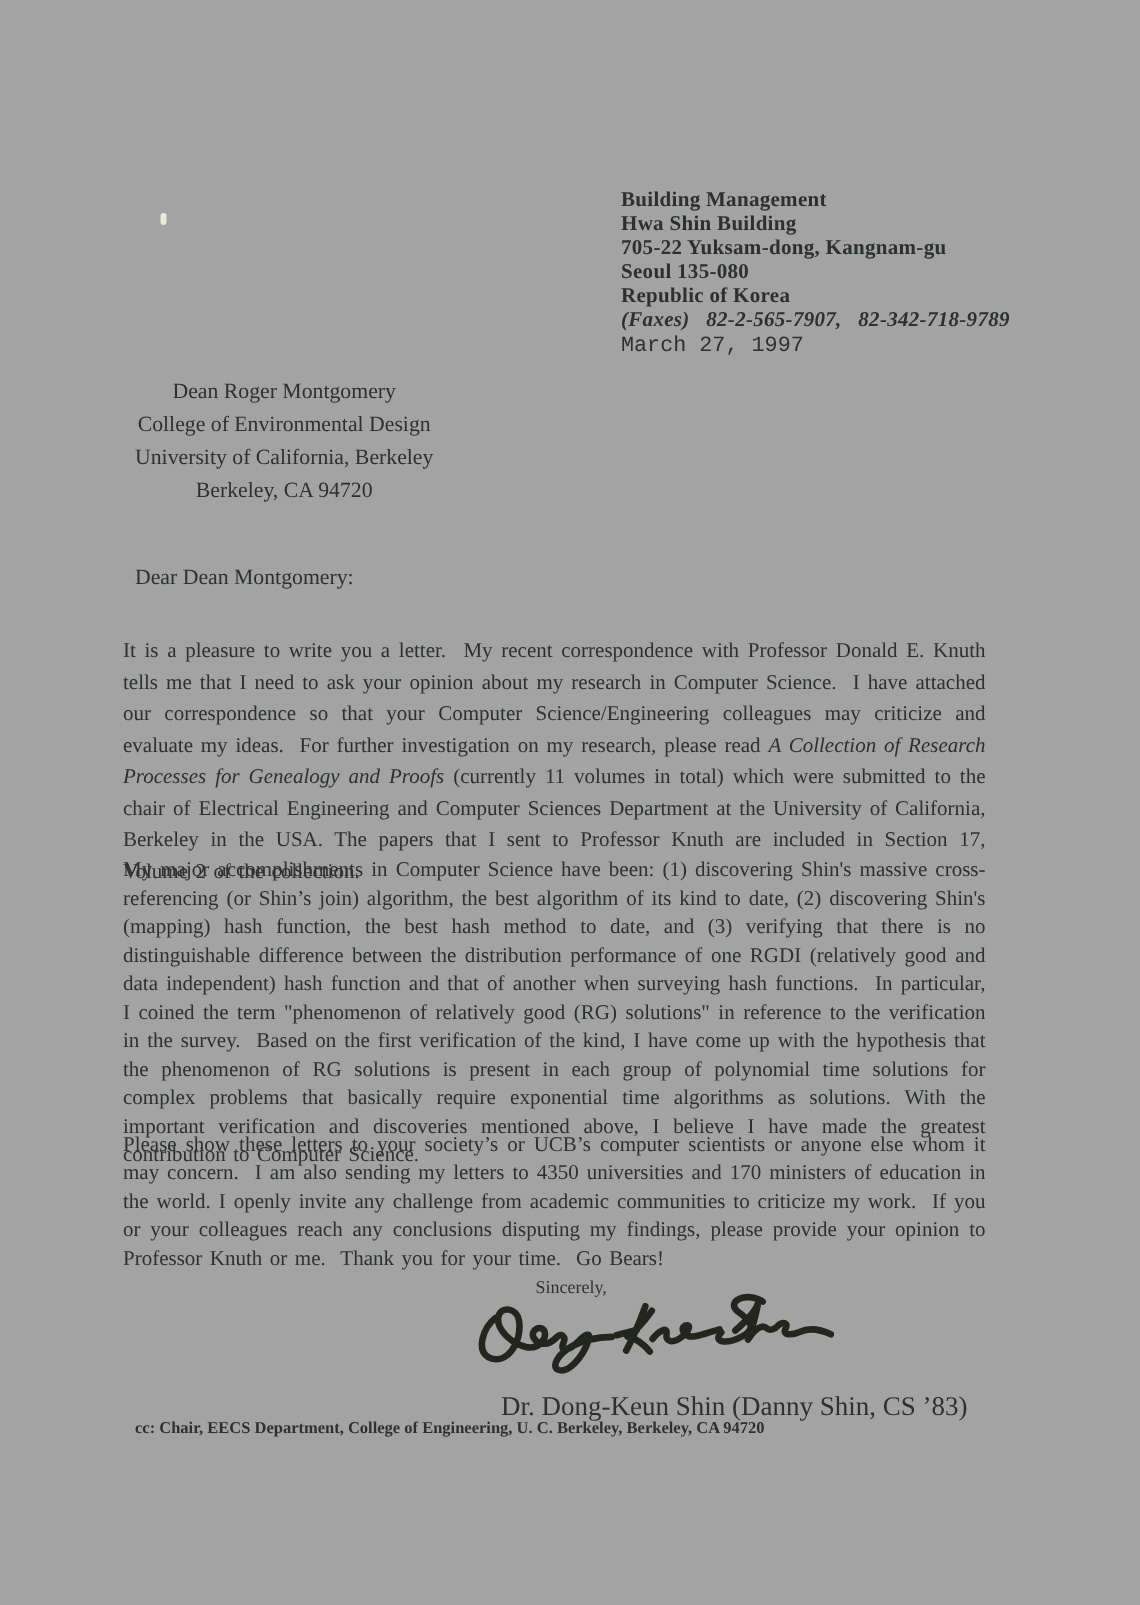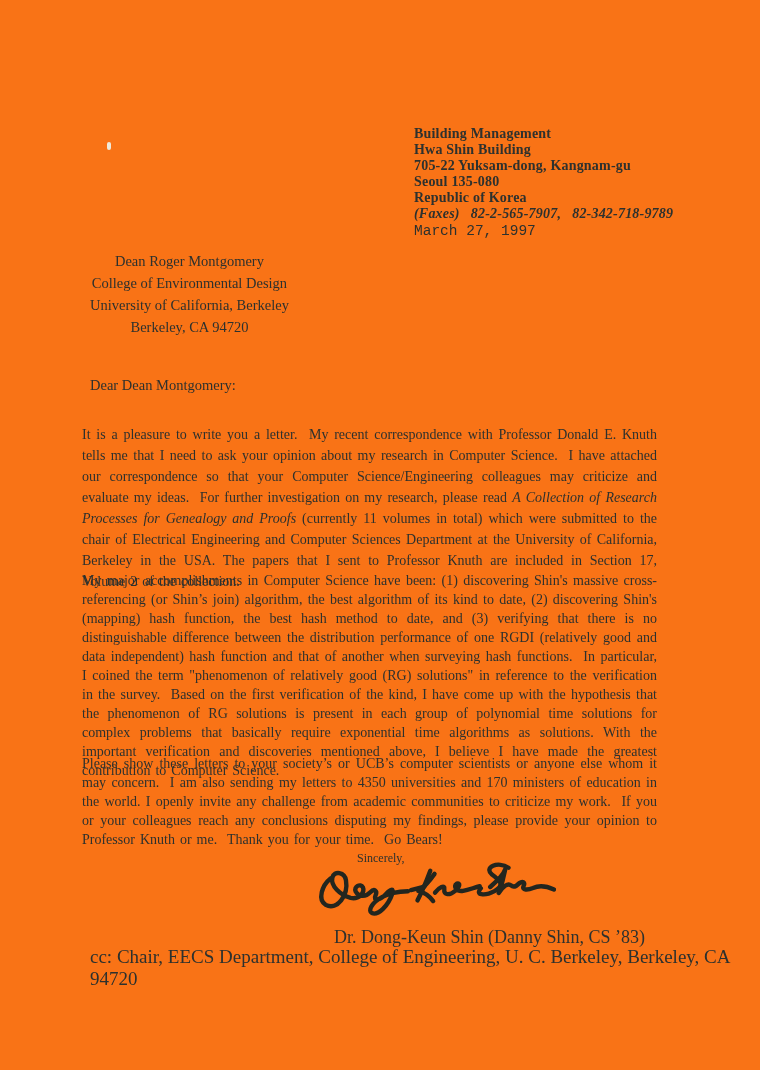--- a/index.html
+++ b/index.html
@@ -4,21 +4,21 @@
 <style>
   html,body{margin:0;padding:0;}
   body{
     width:760px;height:1070px;
     background:#ffffff;
     font-family:"Liberation Serif","DejaVu Serif",serif;
     color:#2d312e;
     position:relative;
     overflow:hidden;
   }
-  .page{position:absolute;inset:0;background:#f97316;}
+  .page{position:absolute;inset:0;background:#a3a3a3;}
   .abs{position:absolute;}
   .sender{
     left:414px;top:126px;width:330px;
     font-weight:bold;font-size:14px;line-height:16px;
     letter-spacing:.2px;
   }
   .fax-line{white-space:pre;font-style:italic;}
   .date{left:414px;top:223px;font-size:14.5px;font-family:Liberation Mono, monospace;}
   .recipient{left:90px;top:250px;font-size:14.5px;line-height:22px;text-align:center;}
   .salutation{left:90px;top:377px;font-size:14.5px;}
@@ -28,21 +28,21 @@
     text-align:justify;
     word-spacing:1.5px;
   }
   .p1{top:410px;line-height:21px;}
   .p2{top:557px;line-height:19px;}
   .p3{top:743px;line-height:19px;margin-top:11px;}
   .valediction{left:357px;top:851px;font-size:12px;}
   .signature{left:316px;top:861px;width:240px;height:58px;}
   .signature svg{display:block;width:100%;height:100%;transform:rotate(-1.5deg);}
   .signed-name{left:334px;top:927px;font-size:18px;}
-  .cc-line{left:90px;top:946px;font-size:19px;}
+  .cc-line{left:90px;top:946px;font-size:11px;font-weight:bold;}
   .artifact{
     left:107px;top:142px;width:4px;height:8px;
     background:#efe9d9;border-radius:2px;
   }
   i{font-style:italic;}
 </style>
 </head>
 <body>
 
 <div class="page">

